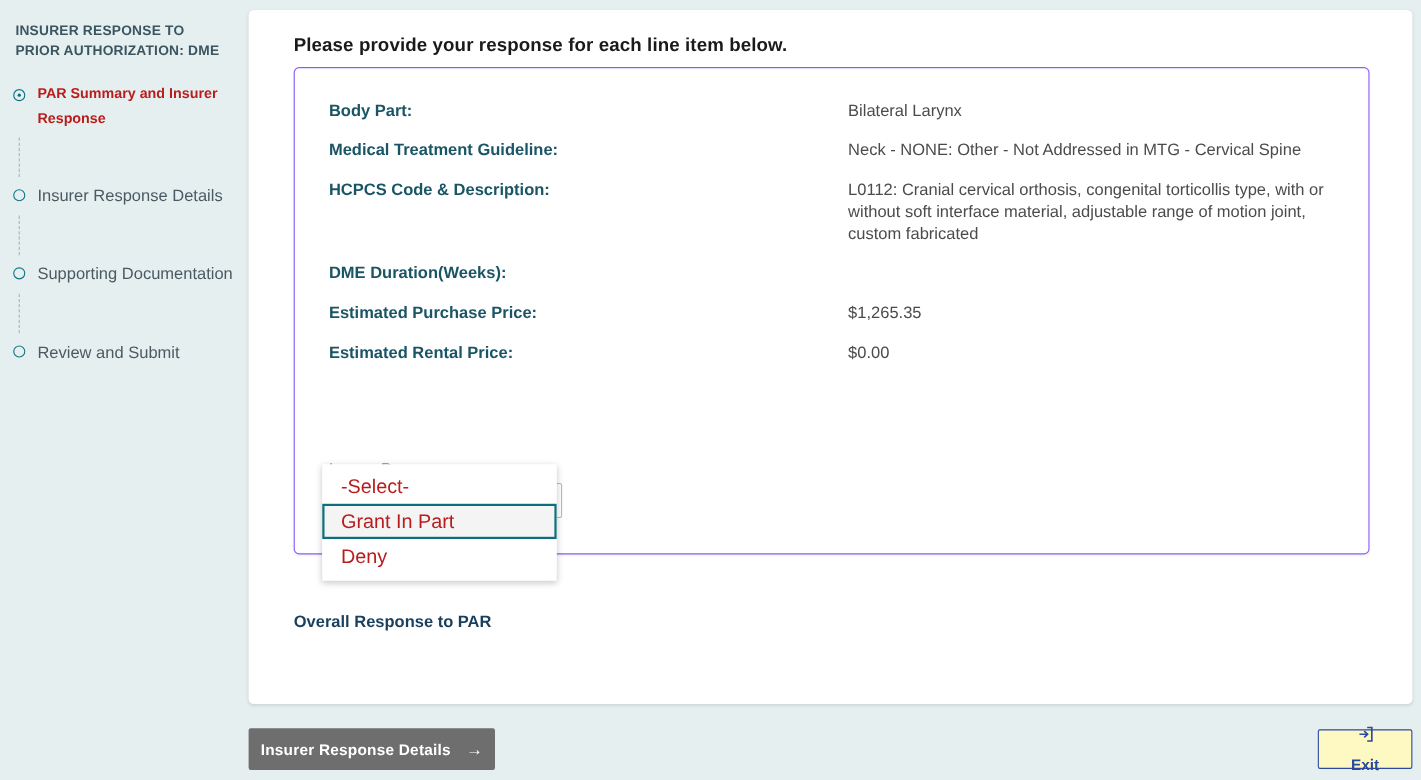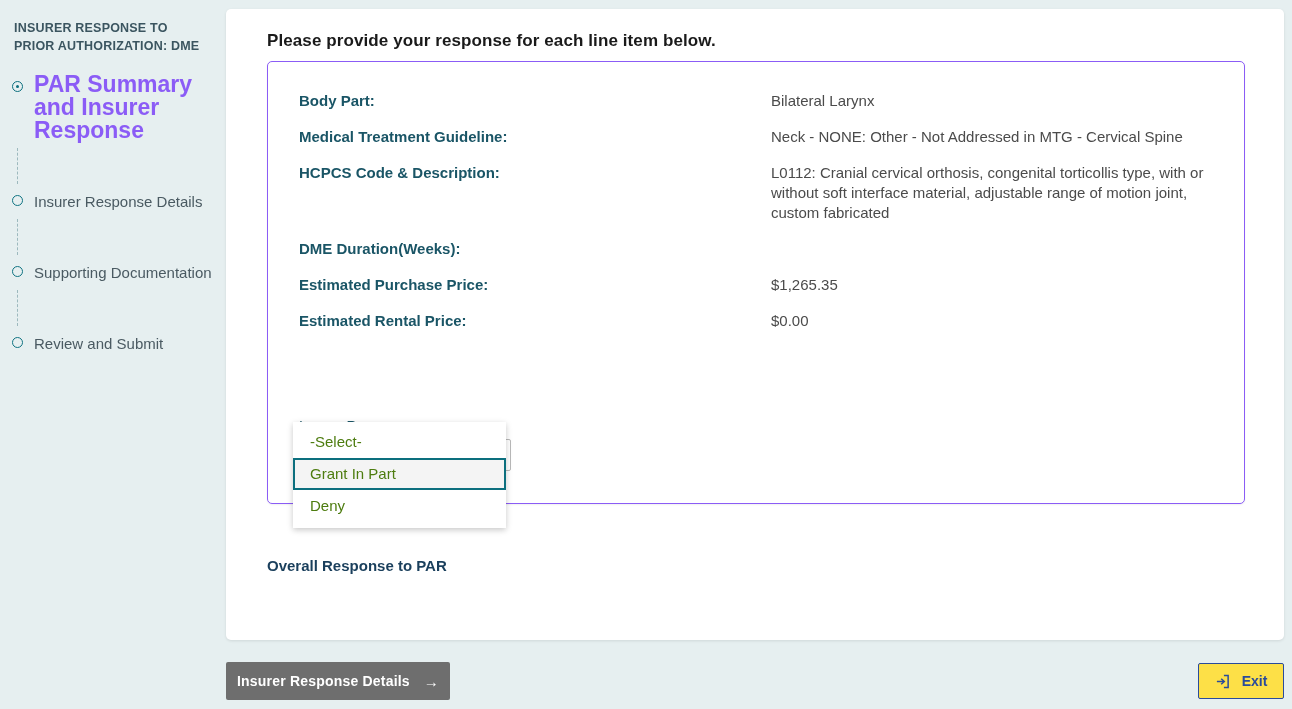--- a/index.html
+++ b/index.html
@@ -76,23 +76,23 @@
     background: #0c6f7e;
   }
 
   .step-label {
     display: block;
     font-size: 15px;
     color: #4a5a62;
     line-height: 23px;
   }
   .step.active .step-label {
-    font-size: 23px;
-    font-weight: bold;
-    color: #8b5cf6;
+    font-size: 13px;
+    font-weight: bold;
+    color: #b91c1c;
     line-height: 23px;
   }
 
   .connector {
     width: 0;
     height: 36px;
     border-left: 1.5px dashed #9db9be;
     margin: 6px 0 6px 5px;
   }
 
@@ -186,22 +186,22 @@
     background: #ffffff;
     box-shadow: 0 2px 6px rgba(0,0,0,.22);
     z-index: 40;
     padding: 4px 0 6px 0;
   }
 
   .option {
     height: 32px;
     line-height: 32px;
     padding: 0 12px 0 17px;
-    font-size: 15px;
-    color: #4d7c0f;
+    font-size: 18px;
+    color: #b91c1c;
     background: #ffffff;
     cursor: pointer;
   }
   .option.highlighted {
     background: #f4f4f4;
     border: 2px solid #0c6f7e;
     height: 32px;
     line-height: 28px;
     padding-left: 15px;
   }
@@ -240,32 +240,33 @@
     gap: 14px;
   }
   .arrow-glyph { font-size: 15px; line-height: 1; }
 
   #btn-exit {
     position: absolute;
     left: 1198px;
     top: 663px;
     width: 86px;
     height: 36px;
-    background: #fde047;
+    background: #fef9c3;
     border: 1.5px solid #2a4b9b;
     border-radius: 2px;
     color: #2a4b9b;
     font-family: "Liberation Sans", sans-serif;
     font-size: 14px;
     font-weight: bold;
     cursor: pointer;
     display: flex;
     align-items: center;
     justify-content: center;
     gap: 12px;
+    flex-direction: column;
   }
   .exit-icon { display: inline-flex; align-items: center; }
 </style>
 </head>
 <body>
 
 <div id="app">
 
   <div id="sidebar">
     <div class="side-title">INSURER RESPONSE TO PRIOR AUTHORIZATION: DME</div>

